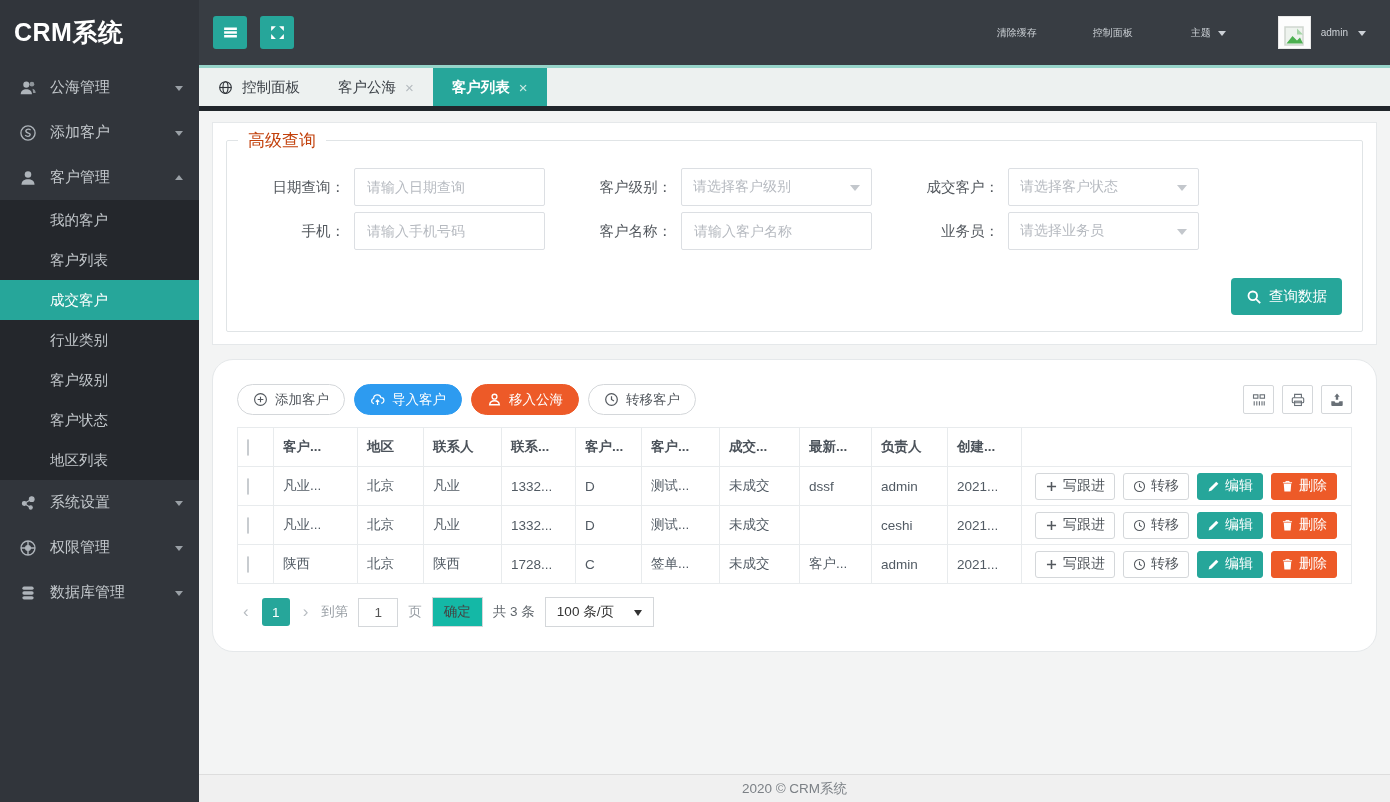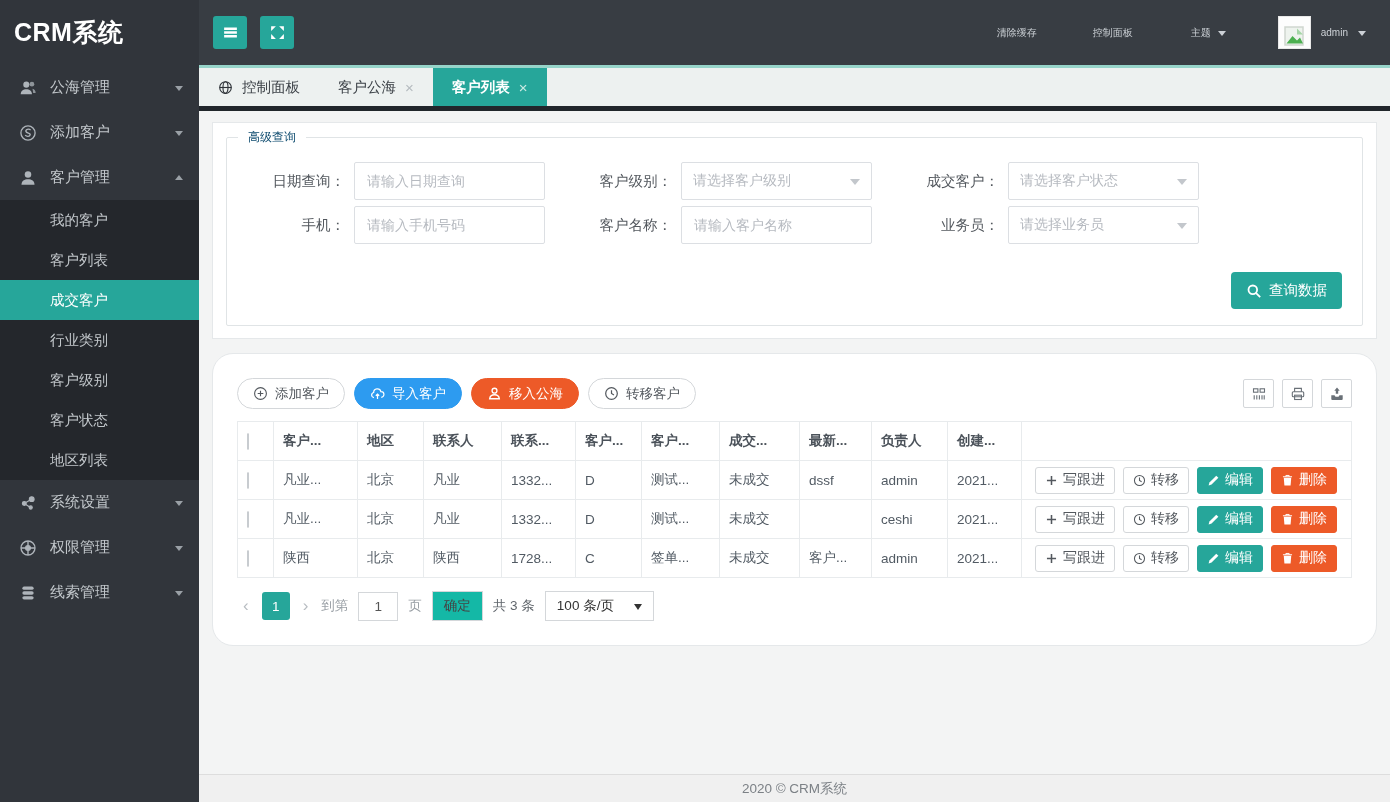--- a/index.html
+++ b/index.html
@@ -40,21 +40,21 @@
   .tab .icon { width:15px; height:15px; color:#2e3338; }
   .tab .close { color:#b4babe; font-size:15px; cursor:pointer; }
   .tab.active { background:var(--accent); color:#fff; font-weight:bold; }
   .tab.active .close { color:#cdeae3; font-weight:normal; }
 
   
   .content { flex:1; background:#f3f4f4; padding:11px 13px; overflow:hidden; }
   .panel { background:#fff; border:1px solid #e5e8ea; }
   .search-panel { padding:6px 13px 12px; margin-bottom:14px; }
   fieldset { border:1px solid #e0e4e6; border-radius:2px; padding:16px 0 6px; }
-  legend { font-size:12px; color:#0c4a6e; padding:0 10px; margin-left:11px;margin-top:15px; }
+  legend { font-size:17px; color:#c2410c; padding:0 10px; margin-left:11px;margin-top:15px; }
   .form-grid { display:grid; grid-template-columns:repeat(3,auto); justify-content:start; column-gap:32px; row-gap:6px; padding-left:23px; }
   .field { display:flex; align-items:center; }
   .field label { width:95px; text-align:right; font-size:14.5px; color:#53585e; margin-right:9px; white-space:nowrap; }
   .control { width:191px; height:38px; border:1px solid #dcdfe3; border-radius:2px; background:#fff; font-family:inherit; }
   input.control { padding:12px 12px; font-size:14px; color:#333; outline:none; }
   input.control::placeholder { color:#b6bac0; }
   .select { display:flex; align-items:center; justify-content:space-between; padding:0 11px; color:#b6bac0; font-size:14px; cursor:pointer; }
   .sel-caret { width:0;height:0;border:5px solid transparent; border-top:6px solid #c3c7cc; margin-top:6px; }
   .form-actions { display:flex; justify-content:flex-end; padding:28px 20px 10px; }
   .btn-primary { background:var(--accent); color:#fff; border:none; border-radius:4px; height:37px; padding:0 15px; font-size:14.5px; display:flex; align-items:center; gap:7px; cursor:pointer; font-family:inherit; }
@@ -165,21 +165,21 @@
           <span class="caret-down"></span>
         </div>
         <div class="side-item">
           <span class="icon">
             <svg xmlns="http://www.w3.org/2000/svg" viewBox="0 0 16 16" fill="currentColor">
               <rect x="3" y="2.2" width="10" height="3" rx="1.5"></rect>
               <rect x="3" y="6.5" width="10" height="3" rx="1.5"></rect>
               <rect x="3" y="10.8" width="10" height="3" rx="1.5"></rect>
             </svg>
           </span>
-          <span class="lbl">线索管理</span>
+          <span class="lbl">数据库管理</span>
           <span class="caret-down"></span>
         </div>
       </nav>
   </aside>
 
   <div class="main">
     <header class="topbar">
       <div class="topbar-left">
         <button class="sq-btn">
             <span class="icon">

